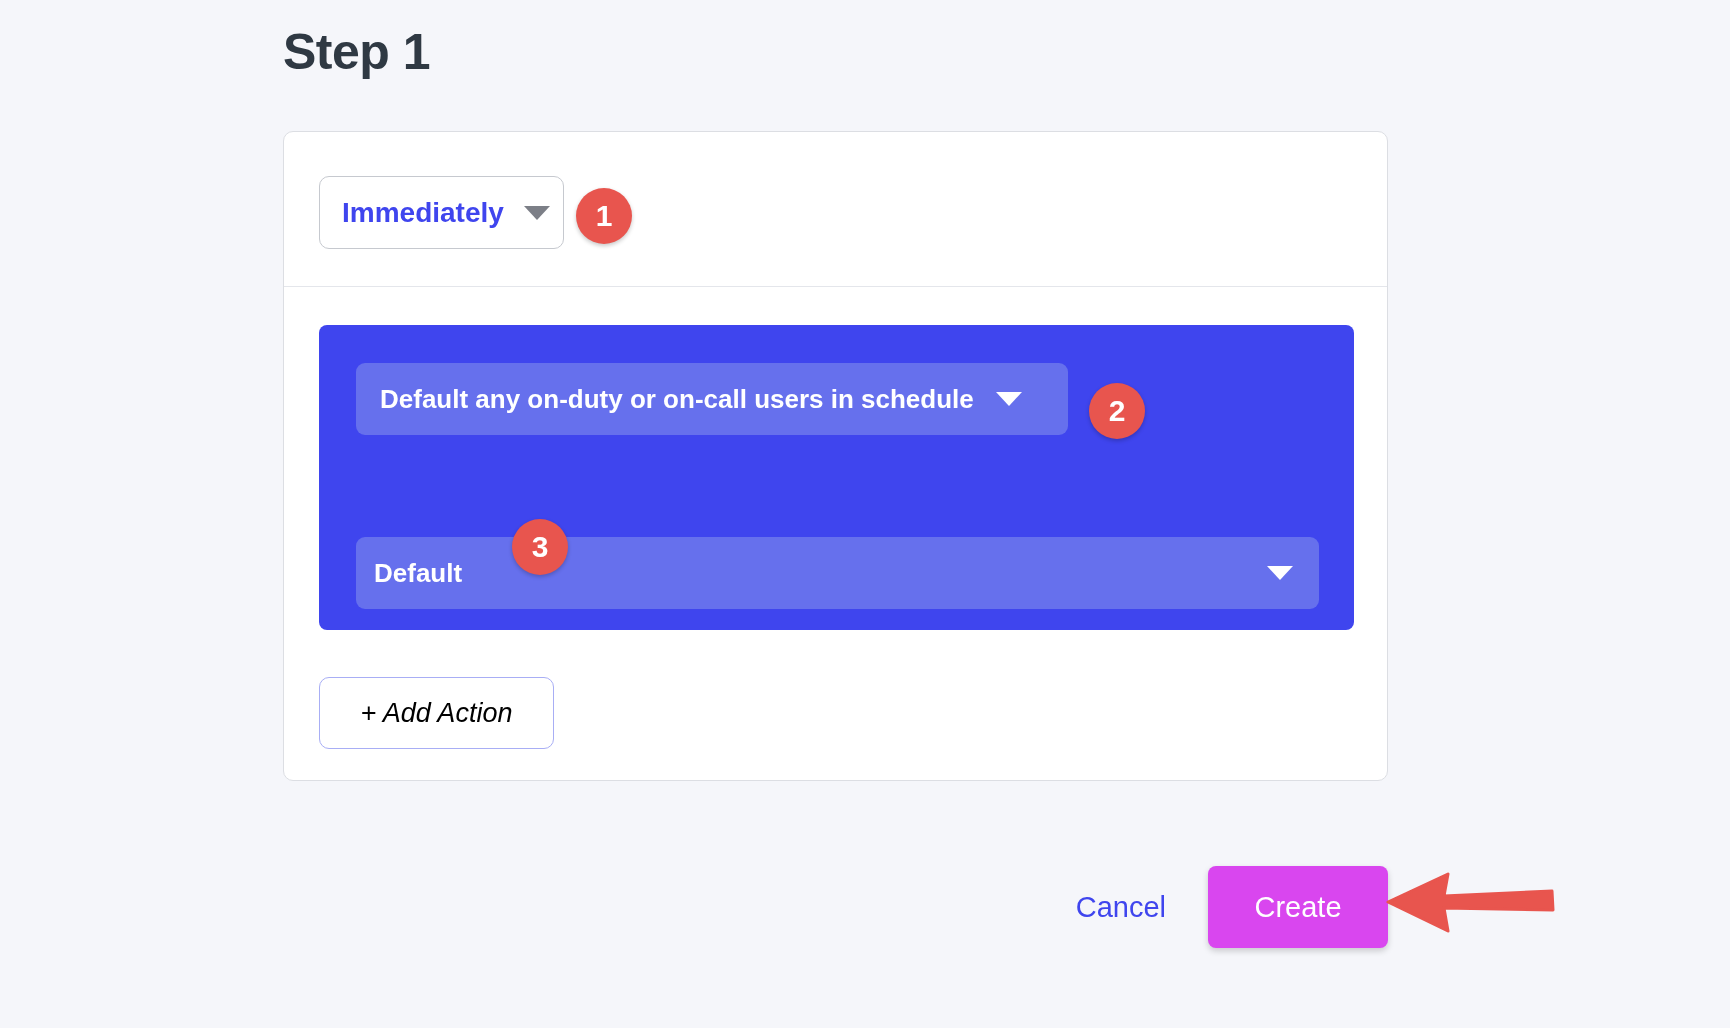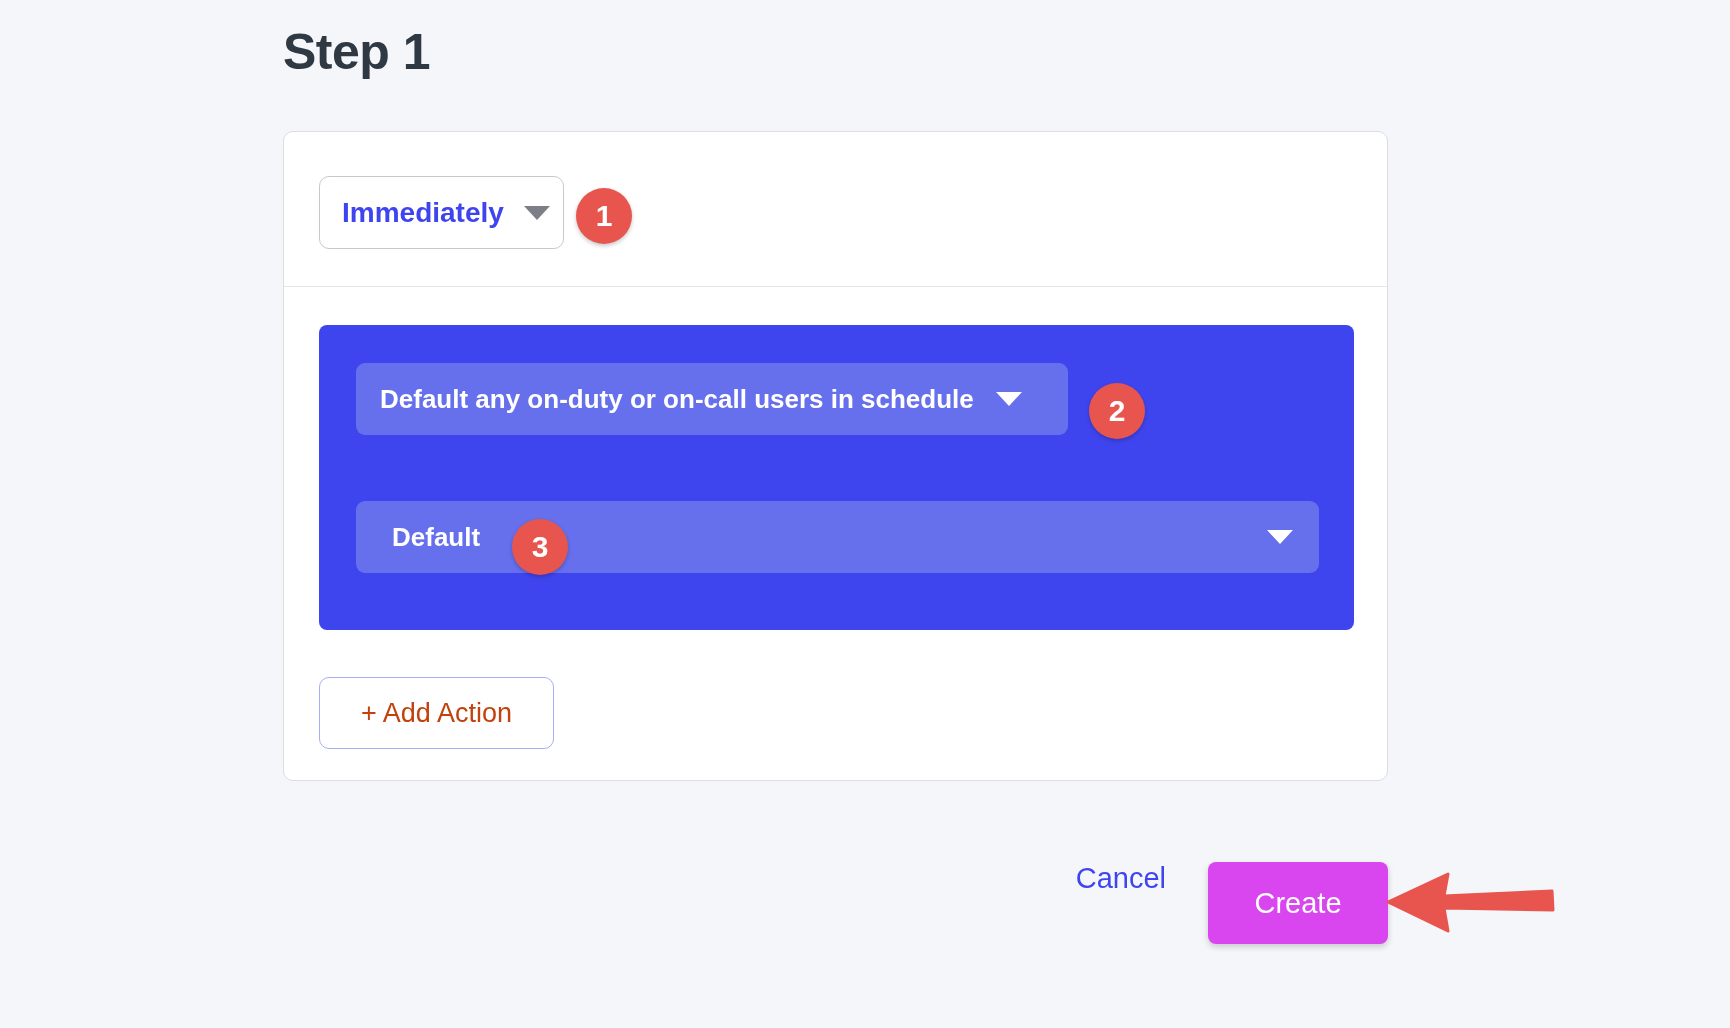--- a/index.html
+++ b/index.html
@@ -151,29 +151,29 @@
   .caret-white {
     margin-left: 22px;
     width: 0;
     height: 0;
     border-left: 13px solid transparent;
     border-right: 13px solid transparent;
     border-top: 14px solid #ffffff;
   }
 
   .schedule-select {
-    margin-top: 66px;
+    margin-top: 102px;
     width: 963px;
     height: 72px;
     background: #6670ed;
     border-radius: 9px;
     display: flex;
     align-items: center;
     justify-content: space-between;
-    padding: 0 26px 0 36px;
+    padding: 0 26px 0 18px;
     box-sizing: border-box;
     cursor: pointer;
     gap: 28px;
   }
   .schedule-label {
     font-size: 26px;
     font-weight: bold;
     color: #ffffff;
     white-space: nowrap;
   }
@@ -188,40 +188,41 @@
   
   .add-action-btn {
     position: absolute;
     left: 35px;
     top: 545px;
     width: 235px;
     height: 72px;
     background: #ffffff;
     border: 1px solid #a8aef5;
     border-radius: 10px;
-    color: #c2410c;
+    color: #000000;
     font-size: 27px;
     font-weight: normal;
     display: flex;
     align-items: center;
     justify-content: center;
     box-sizing: border-box;
     cursor: pointer;
     font-family: "Liberation Sans", sans-serif;
+    font-style: italic;
   }
 
   
   .footer {
     position: absolute;
     left: 283px;
     top: 862px;
     width: 1105px;
     height: 90px;
     display: flex;
-    align-items: flex-start;
+    align-items: center;
     justify-content: flex-end;
   }
   .cancel-btn {
     font-size: 29px;
     color: #3f45ee;
     background: none;
     border: none;
     cursor: pointer;
     padding: 0;
     margin-right: 42px;

